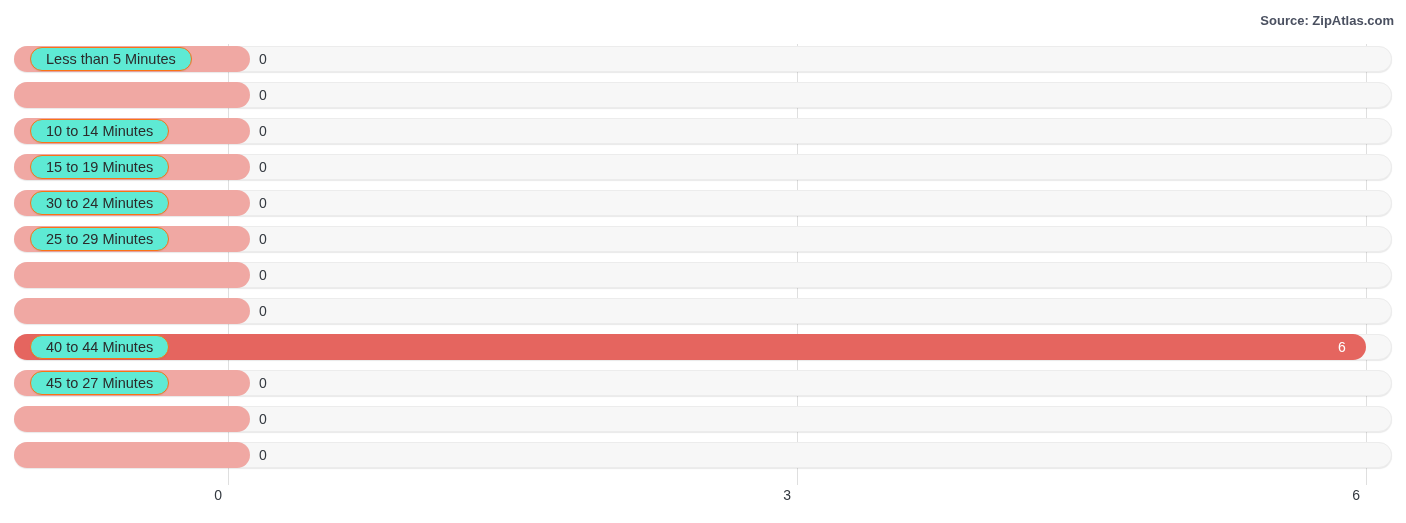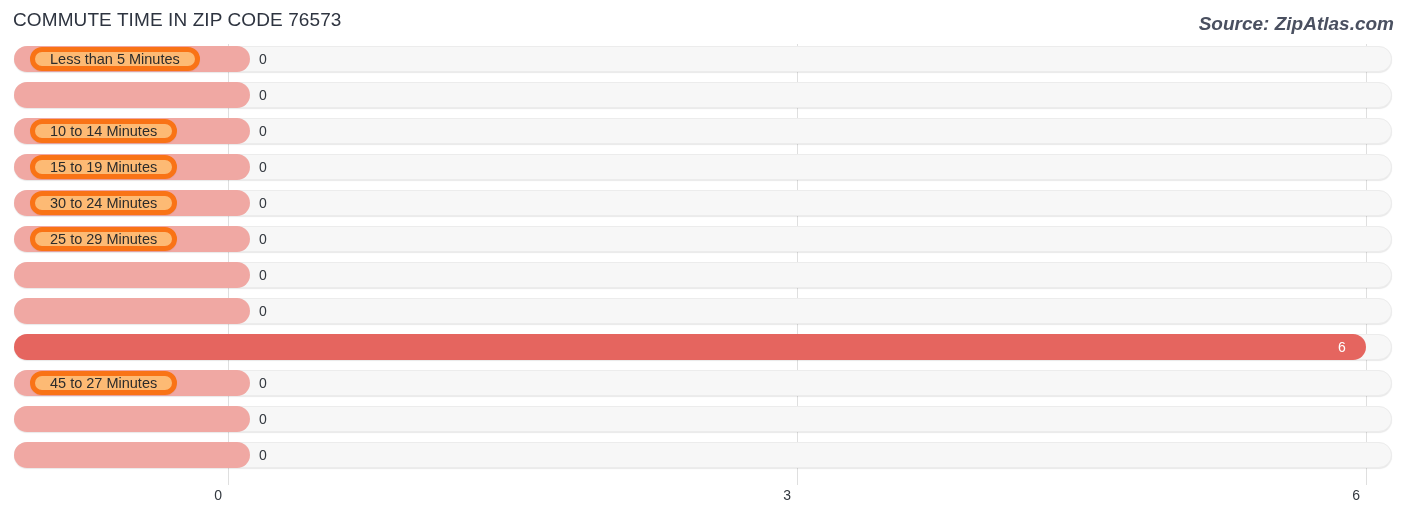--- a/index.html
+++ b/index.html
@@ -26,22 +26,21 @@
     left: 13px; top: 9px;
     font-size: 19px;
     font-weight: 400;
     letter-spacing: 0.1px;
     color: #2e3440;
     white-space: nowrap;
   }
   .chart-source {
     position: absolute;
     right: 12px; top: 13px;
-    font-size: 19px;
-    font-style: italic;
+    font-size: 13px;
     font-weight: 700;
     color: #4a5060;
     white-space: nowrap;
   }
 
   
   .plot {
     position: absolute;
     left: 0; top: 44px;
     width: 1406px; height: 441px;
@@ -88,22 +87,22 @@
   }
   .bar.highlight {
     background: #e5655f;
   }
   
   .label-pill {
     position: absolute;
     top: 3px;
     height: 24px;
     left: 30px;
-    background: #fdba74;
-    border: 5px solid #f97316;
+    background: #5eead4;
+    border: 1px solid #f97316;
     border-radius: 12px;
     display: flex;
     align-items: center;
     padding: 0 15px;
     box-shadow: 0 1px 1px rgba(0,0,0,0.05);
     white-space: nowrap;
   }
   .label-pill .label-text {
     font-size: 14.5px;
     color: #2b2b2b;
@@ -139,21 +138,20 @@
     color: #33383f;
     transform: translateX(-100%);
     padding-right: 6px;
     white-space: nowrap;
   }
 </style>
 </head>
 <body>
 
 <div class="header">
-  <div class="chart-title">COMMUTE TIME IN ZIP CODE 76573</div>
   <div class="chart-source">Source: ZipAtlas.com</div>
 </div>
 
 <div class="plot">
   <div class="gridlines">
       <div class="gridline" style="left: 228px;"></div>
       <div class="gridline" style="left: 797px;"></div>
       <div class="gridline" style="left: 1366px;"></div>
     </div>
   <div class="rows">
@@ -208,20 +206,23 @@
         <div class="value-out" style="left: 259px;">0</div>
       </div>
       <div class="row">
         <div class="track"></div>
         <div class="bar" style="width: 236px;"></div>
         <div class="value-out" style="left: 259px;">0</div>
       </div>
       <div class="row">
         <div class="track"></div>
         <div class="bar highlight" style="width: 1352px;"></div>
+        <div class="label-pill">
+          <span class="label-text">40 to 44 Minutes</span>
+        </div>
         <div class="value-in" style="left: 1338px;">6</div>
       </div>
       <div class="row">
         <div class="track"></div>
         <div class="bar" style="width: 236px;"></div>
         <div class="label-pill">
           <span class="label-text">45 to 27 Minutes</span>
         </div>
         <div class="value-out" style="left: 259px;">0</div>
       </div>

